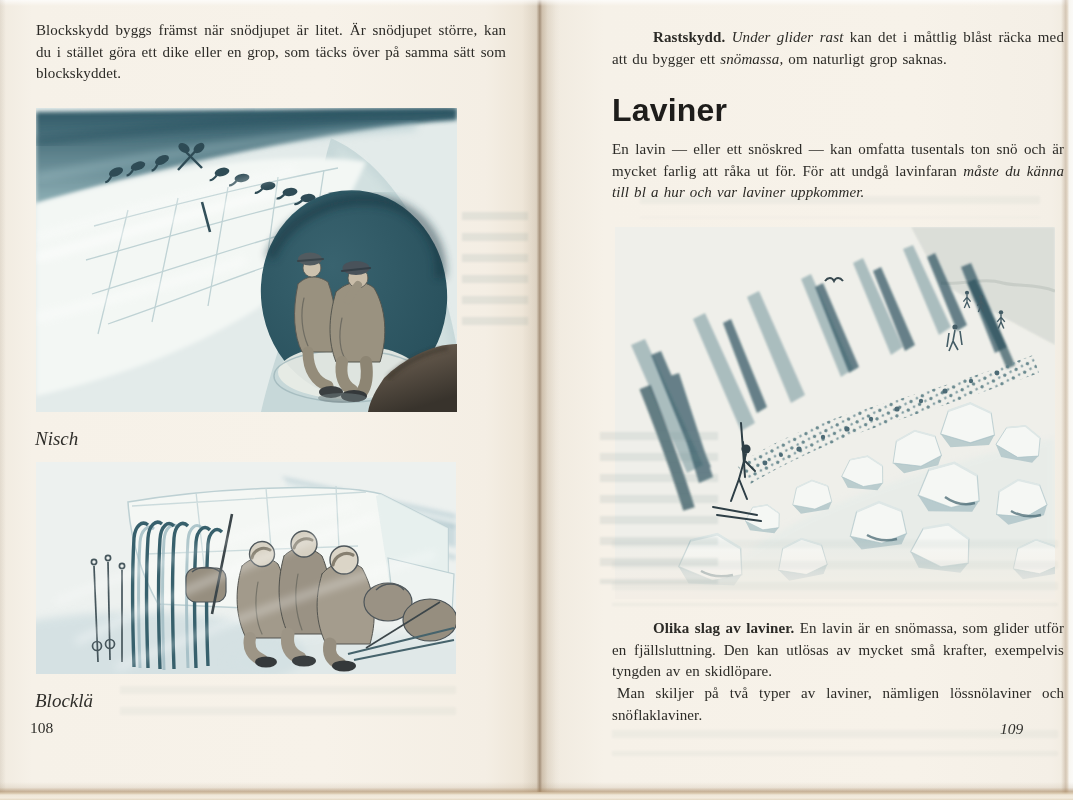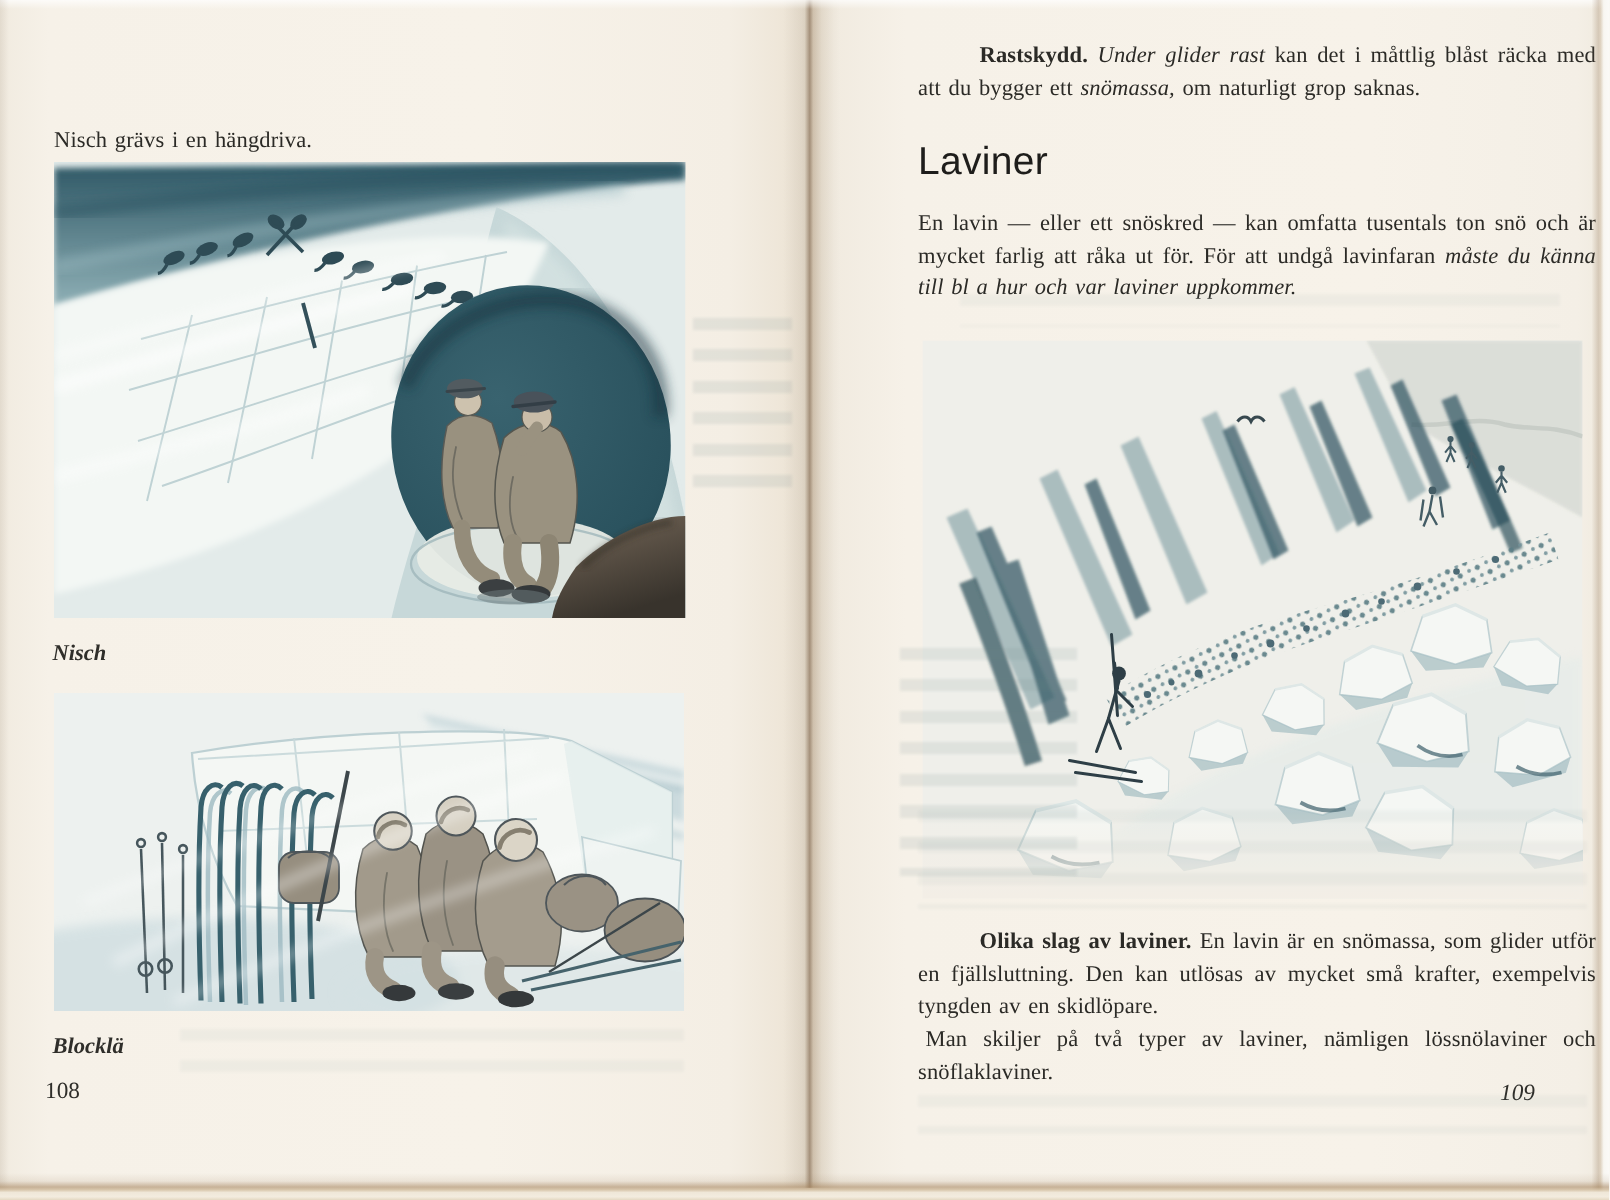--- a/index.html
+++ b/index.html
@@ -26,42 +26,42 @@
     background:linear-gradient(90deg,rgba(120,100,75,0.12),rgba(120,100,75,0));}
 
   .body-text{
     position:absolute;margin:0;font-size:15px;line-height:21.6px;
     text-align:justify;letter-spacing:0.1px;word-spacing:1.2px;color:#2b2a26;
   }
   .seg-bold{font-weight:700;margin-left:41px;}
   .seg-italic{font-style:italic;}
   .seg-regular{font-weight:400;}
 
-  .caption{position:absolute;font-size:15px;font-weight:700;font-style:italic;color:#2f2e2a;}
+  .caption{position:absolute;font-size:19px;font-weight:400;font-style:italic;color:#2f2e2a;}
   .pagenum{position:absolute;font-size:15.5px;color:#2f2e2a;}
   .heading{
     position:absolute;margin:0;font-family:"Liberation Sans", sans-serif;
-    font-weight:400;font-size:26px;letter-spacing:0.2px;color:#1e1d1b;
+    font-weight:700;font-size:32px;letter-spacing:0.2px;color:#1e1d1b;
   }
   .fig{position:absolute;margin:0;padding:0;}
   .fig svg{display:block;}
 
   .bleed{position:absolute;pointer-events:none;filter:blur(1.1px);
     background:repeating-linear-gradient(180deg,rgba(108,138,140,0.13) 0px,rgba(108,138,140,0.13) 8px,rgba(108,138,140,0) 8px,rgba(108,138,140,0) 21px);}
   .bleed.faint{opacity:0.45;}
 </style>
 </head>
 <body>
 
 <div class="spread">
 
   <div class="page page-left">
 
-
-    <p class="body-text" style="left:36px;top:84px;width:470px;text-align:left;">Nisch grävs i en hängdriva.</p>
+    <p class="body-text" style="left:36px;top:20px;width:470px;">Blockskydd byggs främst när snödjupet är litet. Är snödjupet större, kan du i stället göra ett dike eller en grop, som täcks över på samma sätt som blockskyddet.</p>
+
 
     <figure class="fig" style="left:36px;top:108px;width:421px;height:304px;">
       <svg width="421" height="304" viewBox="0 0 421 304" role="img">
         <defs>
           <linearGradient id="skyG" x1="0" y1="0" x2="0" y2="1">
             <stop offset="0" stop-color="#2e5765"></stop>
               <stop offset="1" stop-color="#8fb0b6"></stop>
           </linearGradient>
           <radialGradient id="caveG" cx="0.4" cy="0.35" r="0.9">
             <stop offset="0" stop-color="#39636f"></stop>

